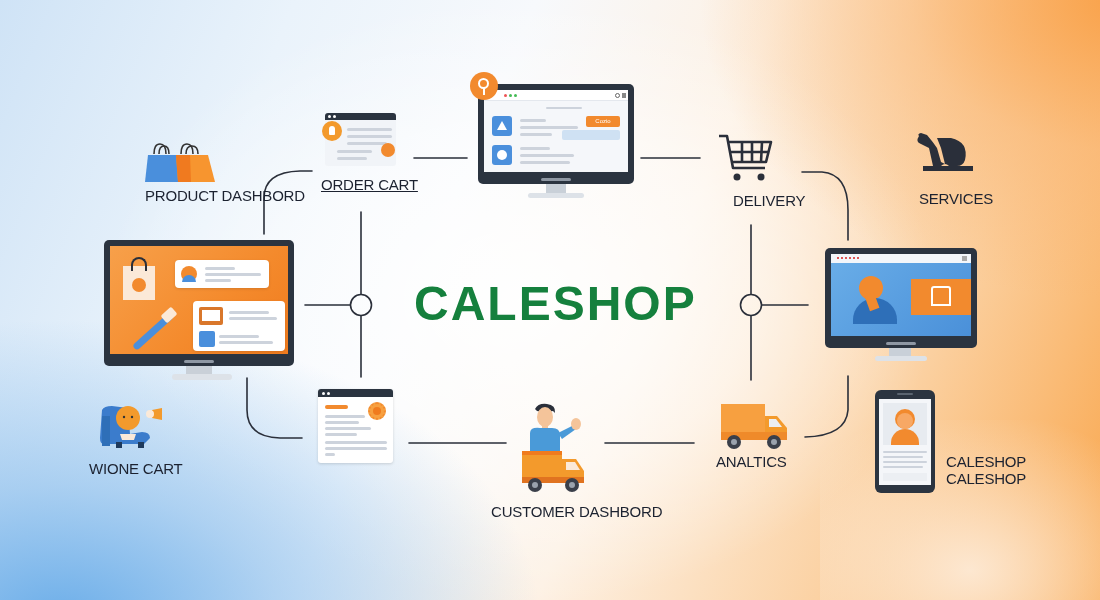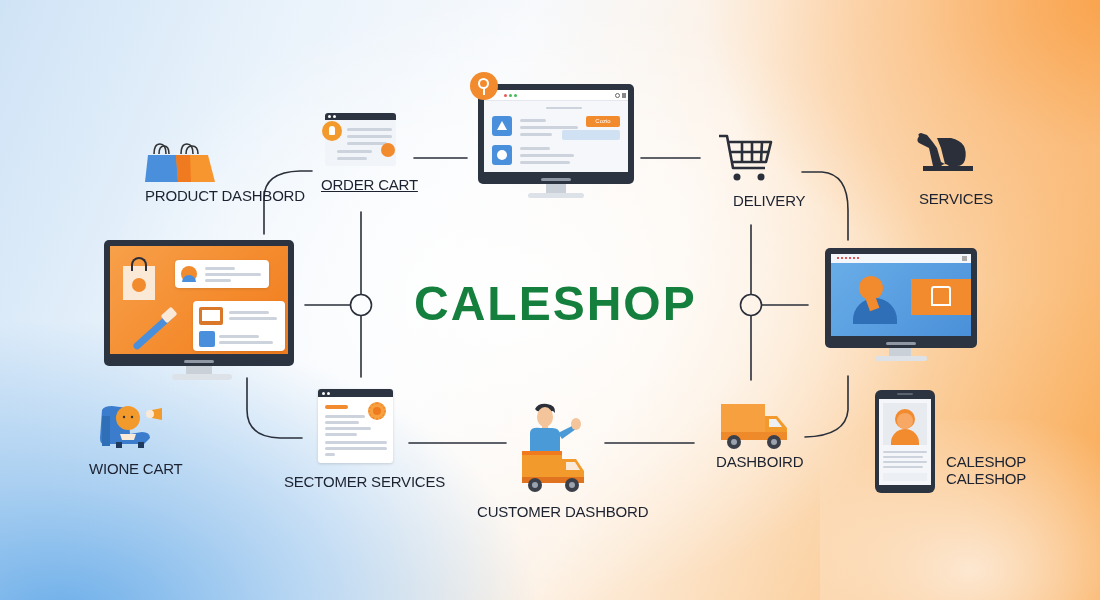--- a/index.html
+++ b/index.html
@@ -249,56 +249,55 @@
     <div class="line" style="left:7px;top:26px;width:40px;"></div>
     <div class="line" style="left:7px;top:32px;width:34px;"></div>
     <div class="line" style="left:7px;top:38px;width:46px;"></div>
     <div class="line" style="left:7px;top:44px;width:32px;"></div>
     <div class="line" style="left:7px;top:52px;width:62px;"></div>
     <div class="line" style="left:7px;top:58px;width:62px;"></div>
     <div class="line" style="left:7px;top:64px;width:10px;"></div>
     <div style="position:absolute;left:50px;top:13px;width:18px;height:18px;border-radius:50%;background:#f7a040;border:2px dotted #f28a2e;"></div>
     <div style="position:absolute;left:55px;top:18px;width:8px;height:8px;border-radius:50%;background:#f07b1e;"></div>
   </div>
-  <span class="label" style="left:1px;top:85px;">SECTOMER SERVICES</span>
 </div>
 
 <div class="node" style="left:475px;top:403px;width:165px;height:118px;">
   <svg style="position:absolute;left:45px;top:0" width="70" height="92" viewBox="0 0 70 92">
     <path d="M15 6 Q18 0 27 1 Q36 2 35 10 L33 8 Q25 10 17 8 Z" fill="#2a2f3a"></path>
     <ellipse cx="25" cy="14" rx="8" ry="10" fill="#f4c49a"></ellipse>
     <rect x="22" y="22" width="6" height="5" fill="#f4c49a"></rect>
     <path d="M10 30 Q10 24 20 25 L30 25 Q40 24 40 32 L40 52 L10 52 Z" fill="#4a9ad8"></path>
     <path d="M38 30 L54 22 L56 26 L42 36 Z" fill="#4a9ad8"></path>
     <ellipse cx="56" cy="21" rx="5" ry="6" fill="#f4c49a"></ellipse>
     <rect x="2" y="48" width="40" height="28" fill="#f39a2c"></rect>
     <rect x="2" y="48" width="40" height="4" fill="#f07b1e"></rect>
     <path d="M42 56 L56 56 L64 68 L64 80 L42 80 Z" fill="#f39a2c"></path>
     <path d="M46 59 L55 59 L60 67 L46 67 Z" fill="#fbe9d8"></path>
     <rect x="2" y="74" width="62" height="6" fill="#e07320"></rect>
     <circle cx="15" cy="82" r="7" fill="#3a3f4a"></circle>
       <circle cx="15" cy="82" r="3" fill="#9aa2ad"></circle>
     <circle cx="52" cy="82" r="7" fill="#3a3f4a"></circle>
       <circle cx="52" cy="82" r="3" fill="#9aa2ad"></circle>
   </svg>
-  <span class="label" style="left:2px;top:100px;">CUSTOMER DASHBORD</span>
+  <span class="label" style="left:16px;top:100px;">CUSTOMER DASHBORD</span>
 </div>
 
 <div class="node" style="left:715px;top:400px;width:100px;height:75px;">
   <svg style="position:absolute;left:4px;top:2px" width="70" height="48" viewBox="0 0 70 48">
     <rect x="2" y="2" width="44" height="30" fill="#f7a040"></rect>
     <path d="M46 14 L58 14 L68 26 L68 38 L46 38 Z" fill="#f39a2c"></path>
     <path d="M50 17 L57 17 L63 25 L50 25 Z" fill="#eceff3"></path>
     <rect x="2" y="30" width="66" height="8" fill="#ef8a2a"></rect>
     <circle cx="15" cy="40" r="7" fill="#3a3f4a"></circle>
       <circle cx="15" cy="40" r="3" fill="#9aa2ad"></circle>
     <circle cx="55" cy="40" r="7" fill="#3a3f4a"></circle>
       <circle cx="55" cy="40" r="3" fill="#9aa2ad"></circle>
   </svg>
-  <span class="label" style="left:1px;top:53px;">DASHBOIRD</span>
+  <span class="label" style="left:1px;top:53px;">ANALTICS</span>
 </div>
 
 <div class="node" style="left:875px;top:390px;width:170px;height:105px;">
   <div style="position:absolute;left:0;top:0;width:60px;height:103px;background:#2b3440;border-radius:6px;">
     <div style="position:absolute;left:4px;top:9px;width:52px;height:86px;background:#f4f6f9;">
       <div style="position:absolute;left:4px;top:4px;width:44px;height:42px;background:#e7ebf0;"></div>
       <div style="position:absolute;left:16px;top:10px;width:20px;height:20px;border-radius:50%;background:#f28a2e;"></div>
       <div style="position:absolute;left:18px;top:14px;width:16px;height:16px;border-radius:50%;background:#f7a865;"></div>
       <div style="position:absolute;left:12px;top:30px;width:28px;height:16px;background:#f28a2e;border-radius:14px 14px 0 0;"></div>
       <div class="line" style="left:4px;top:52px;width:44px;height:2px;"></div>

